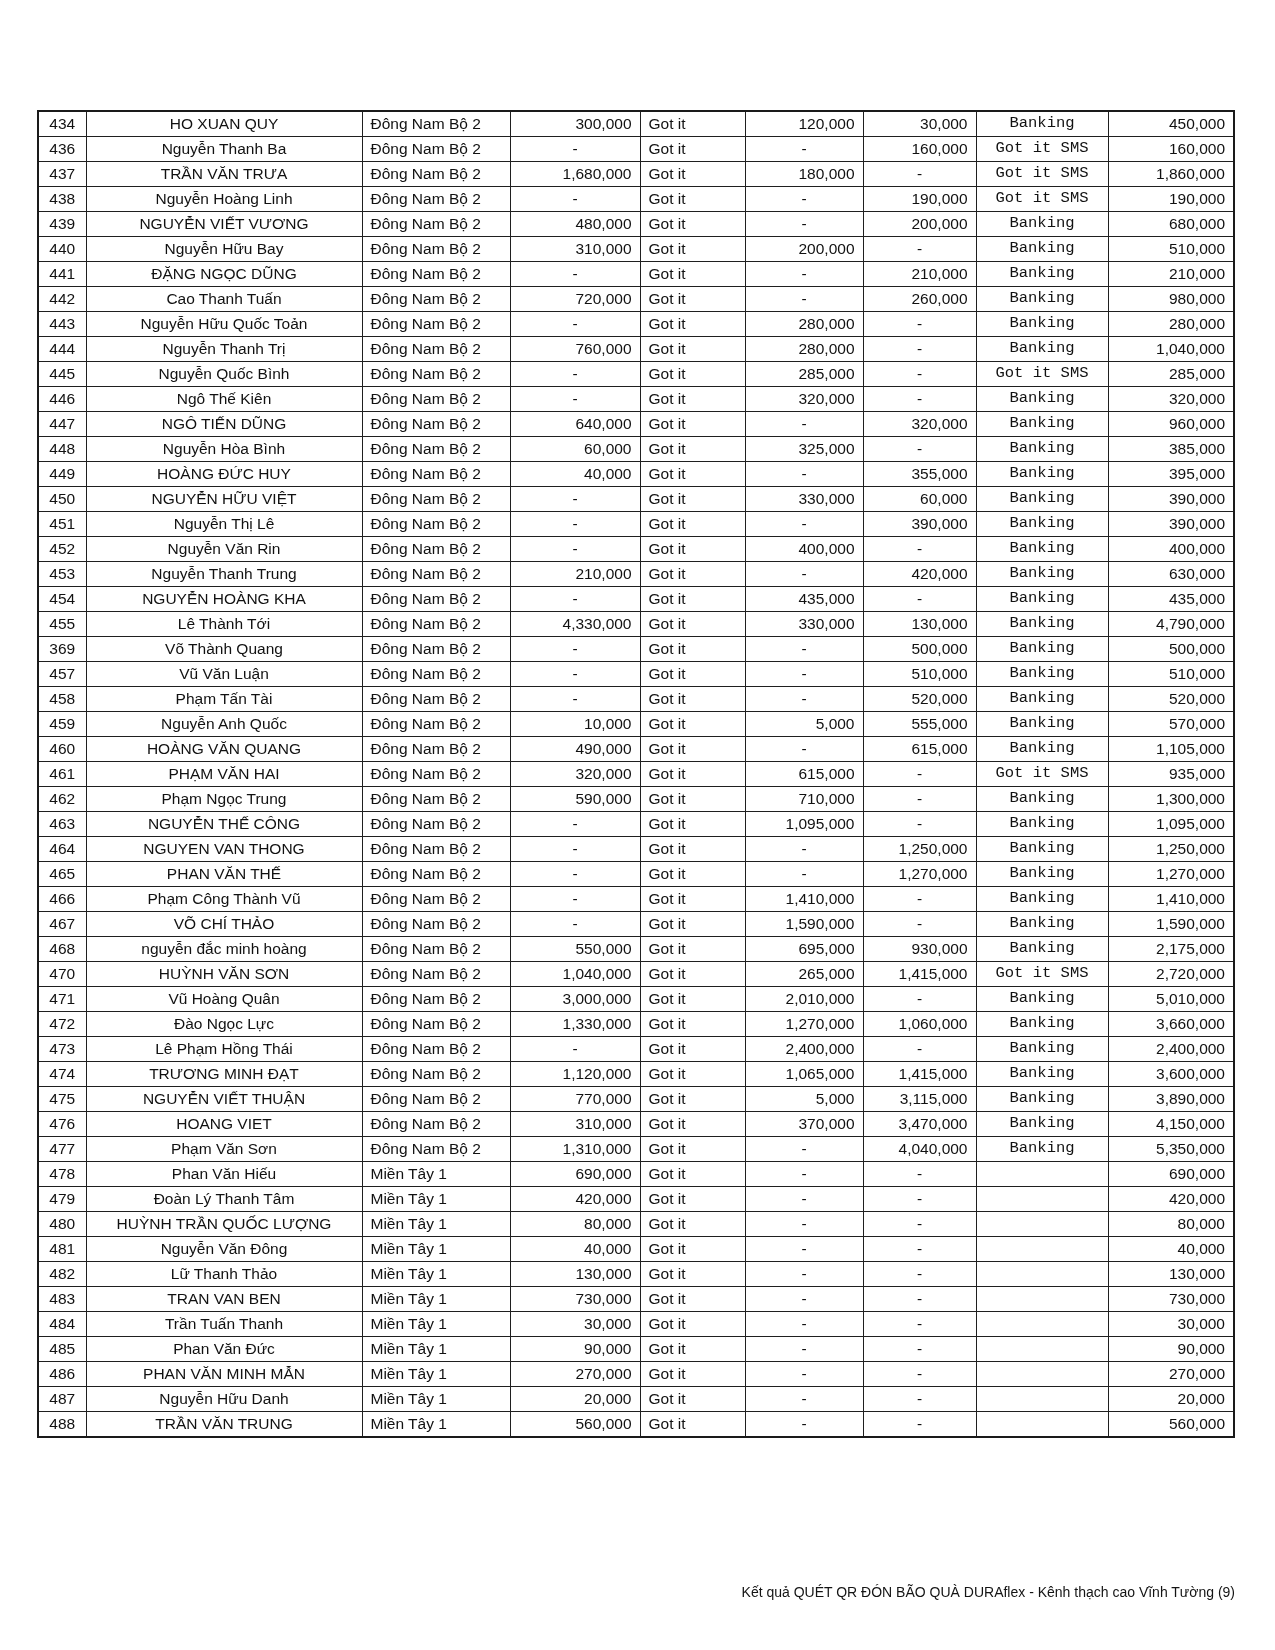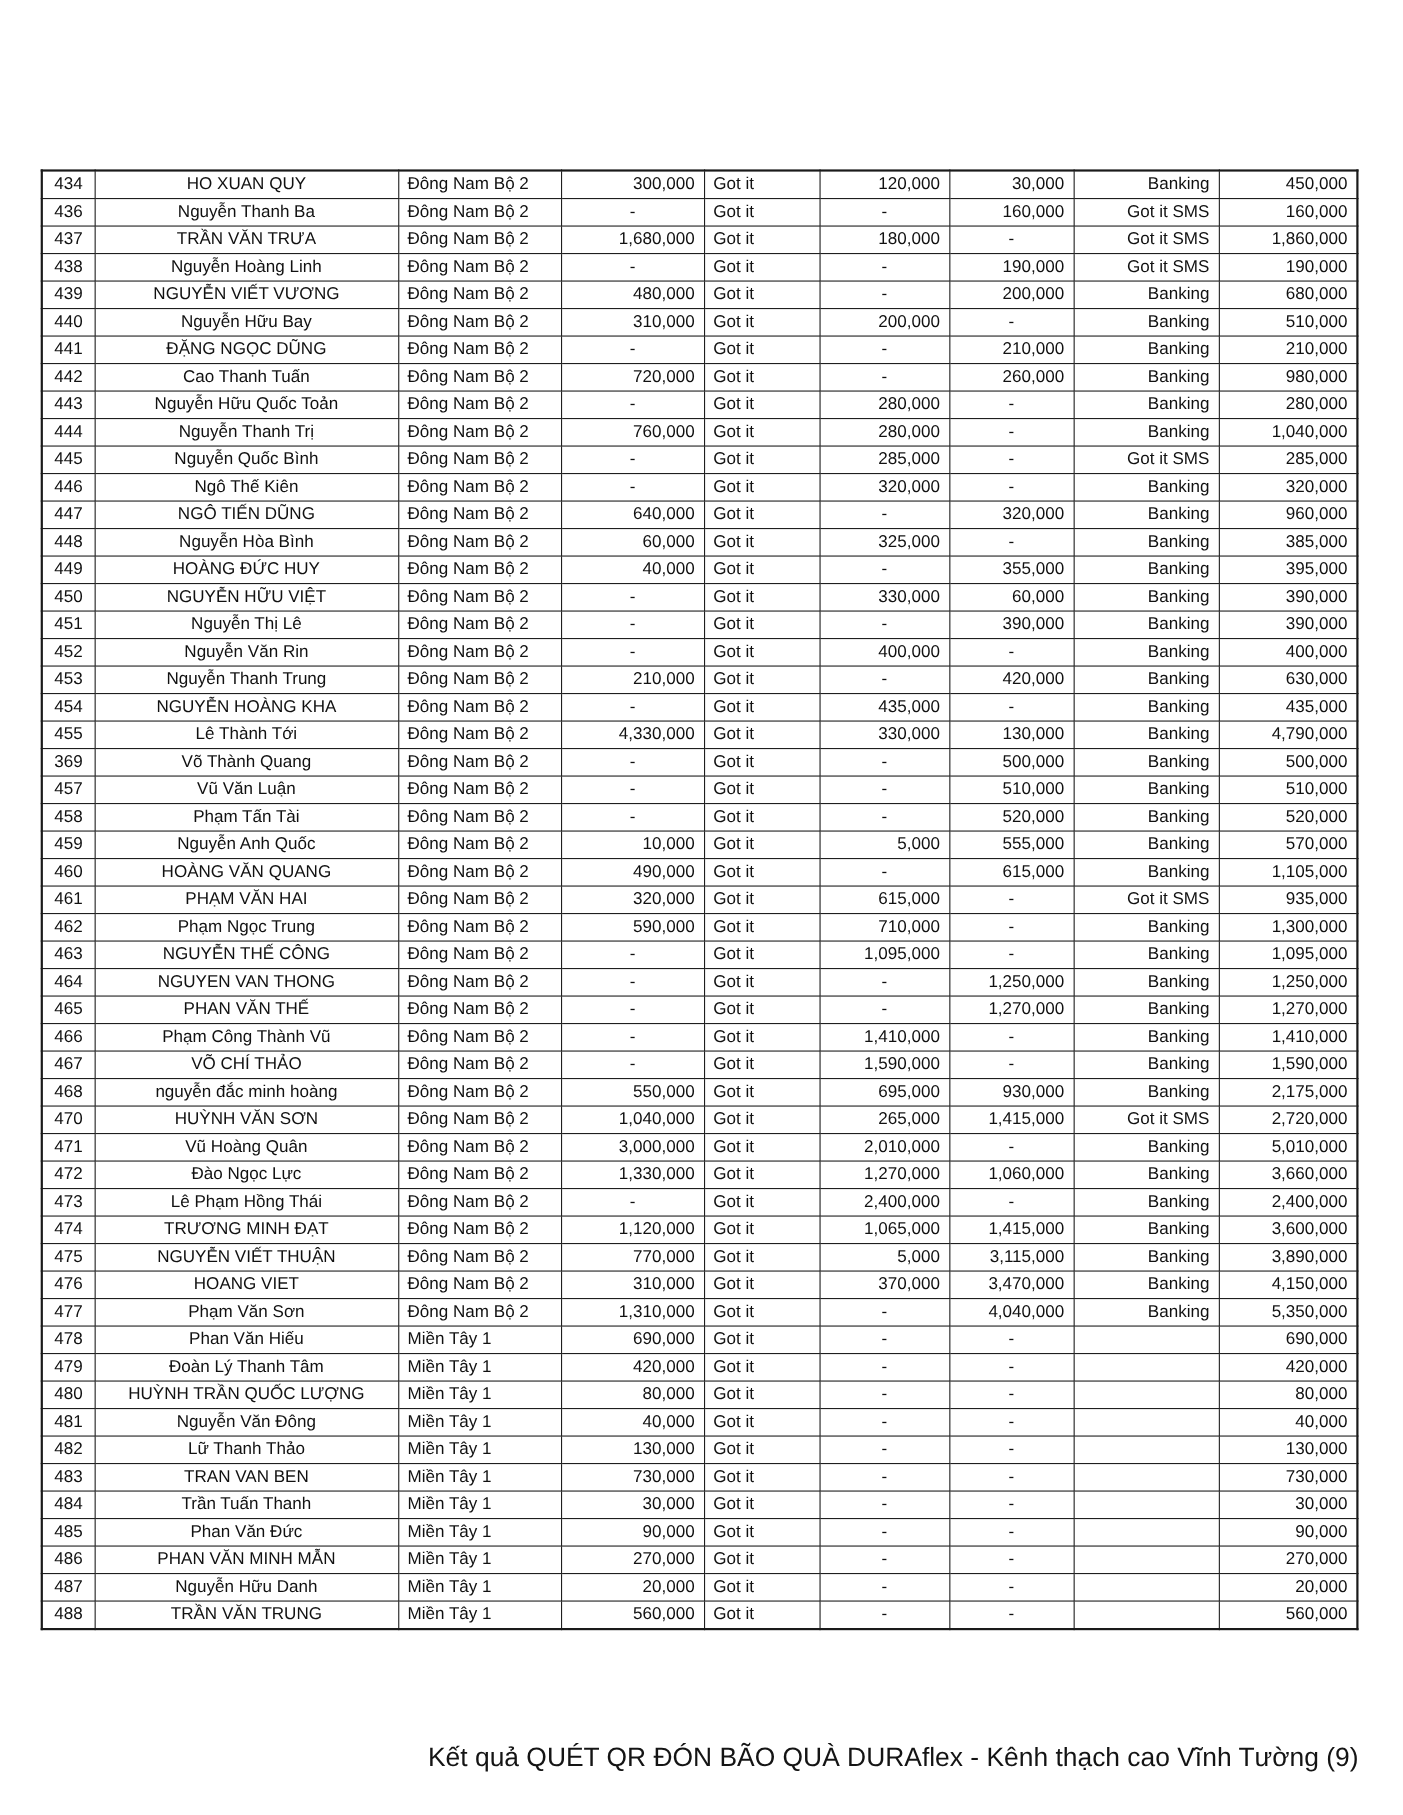--- a/index.html
+++ b/index.html
@@ -18,46 +18,45 @@
   }
   table.results {
     position: absolute;
     left: 37px;
     top: 110px;
     width: 1198px;
     border-collapse: collapse;
     table-layout: fixed;
     border: 2.5px solid #1a1a1a;
     font-size: 15.5px;
-    margin-top: 44px;
   }
   table.results td {
     border: 1px solid #1f1f1f;
     border-top-width: 1.5px;
     border-bottom-width: 1.5px;
     height: 24px; 
     padding: 0 8px;
     white-space: nowrap;
     overflow: hidden;
     vertical-align: middle;
     line-height: 1;
   }
   td.c-no     { text-align: center; padding: 0 4px; }
   td.c-name   { text-align: center; }
   td.c-region { text-align: left; }
   td.c-amt    { text-align: right; }
   td.c-status { text-align: left; }
-  td.c-method { text-align: right; padding-left: 9px; }
+  td.c-method { text-align: center; padding-left: 9px; font-family: Liberation Mono, monospace; }
   td.c-total  { text-align: right; font-weight: normal; }
   td.dash     { text-align: center; }
   .footer-note {
     position: absolute;
     top: 1584px;
     right: 40px;
-    font-size: 24px;
+    font-size: 14px;
     color: #141414;
     white-space: nowrap;
   }
 </style>
 </head>
 <body>
 
 <div class="page">
 
   <table class="results">

